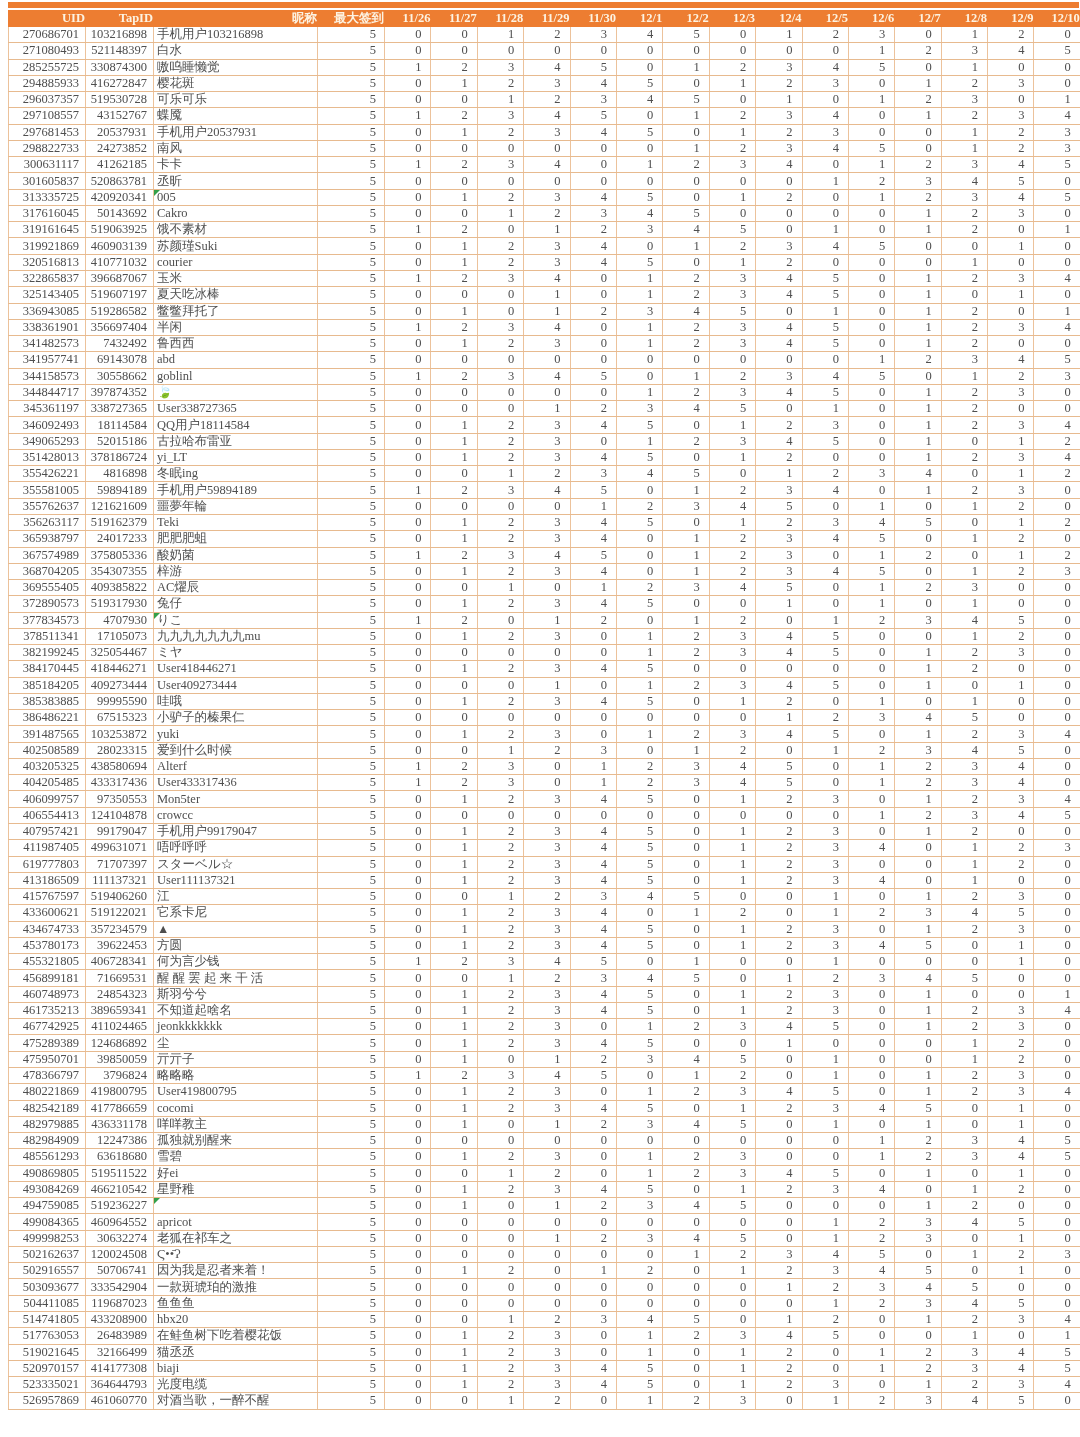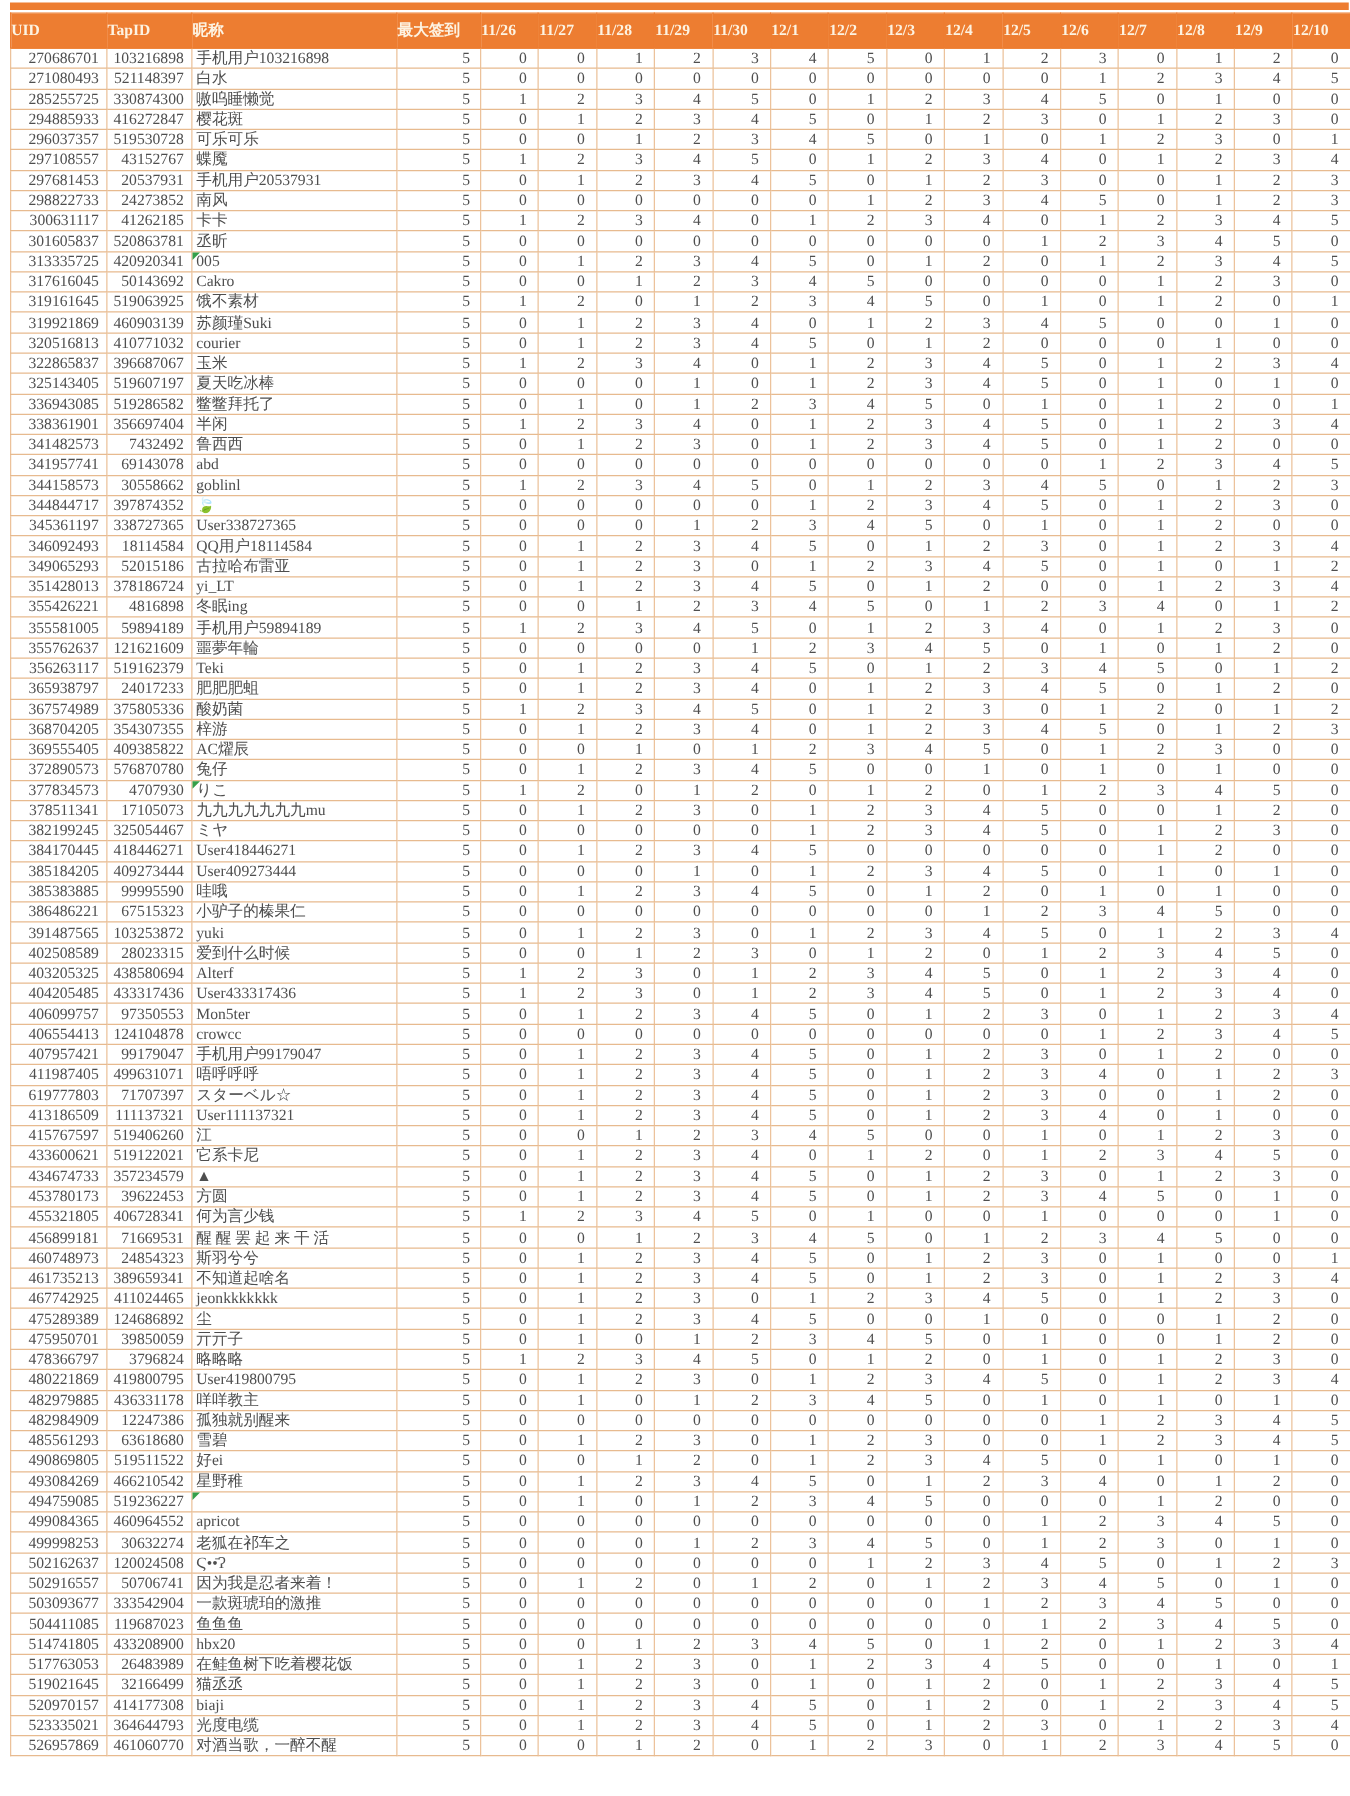--- a/index.html
+++ b/index.html
@@ -12,21 +12,21 @@
   }
   *{margin:0;padding:0;box-sizing:border-box;}
   html,body{width:1080px;height:1437px;background:#ffffff;overflow:hidden;
     font-family:"Liberation Serif","DejaVu Serif",serif;}
   .top-strip{position:absolute;left:8px;top:2px;width:1071px;height:6px;background:var(--header-bg);}
   table{position:absolute;left:8px;top:10px;width:1071px;border-collapse:collapse;table-layout:fixed;}
   th,td{border:1px solid var(--border);border-top:1px solid var(--hborder);border-bottom:1px solid var(--hborder);
     height:16.28px;line-height:15px;font-size:12.5px;color:var(--text);
     white-space:nowrap;overflow:visible;padding:0;}
   thead th{background:var(--header-bg);color:var(--header-text);font-weight:bold;
-    text-align:left;height:28px;font-size:12.5px;border-color:var(--header-bg);}
+    text-align:right;height:16px;font-size:12.5px;border-color:var(--header-bg);}
   td.c-uid,td.c-tap{text-align:right;padding-right:6px;}
   td.c-nick{text-align:left;padding-left:3px;position:relative;}
   td.c-max{text-align:right;padding-right:8px;}
   td.c-day{text-align:right;padding-right:9px;}
   td.flag::before{content:"";position:absolute;left:0;top:0;width:0;height:0;
     border-top:6px solid var(--flag);border-right:6px solid transparent;}
   .leaf{color:#3a9e3f;}
 </style>
 </head>
 <body>
@@ -809,21 +809,21 @@
         <td class="c-day">5</td>
         <td class="c-day">0</td>
         <td class="c-day">1</td>
         <td class="c-day">2</td>
         <td class="c-day">3</td>
         <td class="c-day">0</td>
         <td class="c-day">0</td>
       </tr>
       <tr>
         <td class="c-uid">372890573</td>
-        <td class="c-tap">576870780</td>
+        <td class="c-tap">519317930</td>
         <td class="c-nick">兔仔</td>
         <td class="c-max">5</td>
         <td class="c-day">0</td>
         <td class="c-day">1</td>
         <td class="c-day">2</td>
         <td class="c-day">3</td>
         <td class="c-day">4</td>
         <td class="c-day">5</td>
         <td class="c-day">0</td>
         <td class="c-day">0</td>
@@ -1457,20 +1457,41 @@
         <td class="c-day">1</td>
         <td class="c-day">2</td>
         <td class="c-day">3</td>
         <td class="c-day">4</td>
         <td class="c-day">5</td>
         <td class="c-day">0</td>
         <td class="c-day">1</td>
         <td class="c-day">2</td>
         <td class="c-day">3</td>
         <td class="c-day">4</td>
+      </tr>
+      <tr>
+        <td class="c-uid">482542189</td>
+        <td class="c-tap">417786659</td>
+        <td class="c-nick">cocomi</td>
+        <td class="c-max">5</td>
+        <td class="c-day">0</td>
+        <td class="c-day">1</td>
+        <td class="c-day">2</td>
+        <td class="c-day">3</td>
+        <td class="c-day">4</td>
+        <td class="c-day">5</td>
+        <td class="c-day">0</td>
+        <td class="c-day">1</td>
+        <td class="c-day">2</td>
+        <td class="c-day">3</td>
+        <td class="c-day">4</td>
+        <td class="c-day">5</td>
+        <td class="c-day">0</td>
+        <td class="c-day">1</td>
+        <td class="c-day">0</td>
       </tr>
       <tr>
         <td class="c-uid">482979885</td>
         <td class="c-tap">436331178</td>
         <td class="c-nick">咩咩教主</td>
         <td class="c-max">5</td>
         <td class="c-day">0</td>
         <td class="c-day">1</td>
         <td class="c-day">0</td>
         <td class="c-day">1</td>

